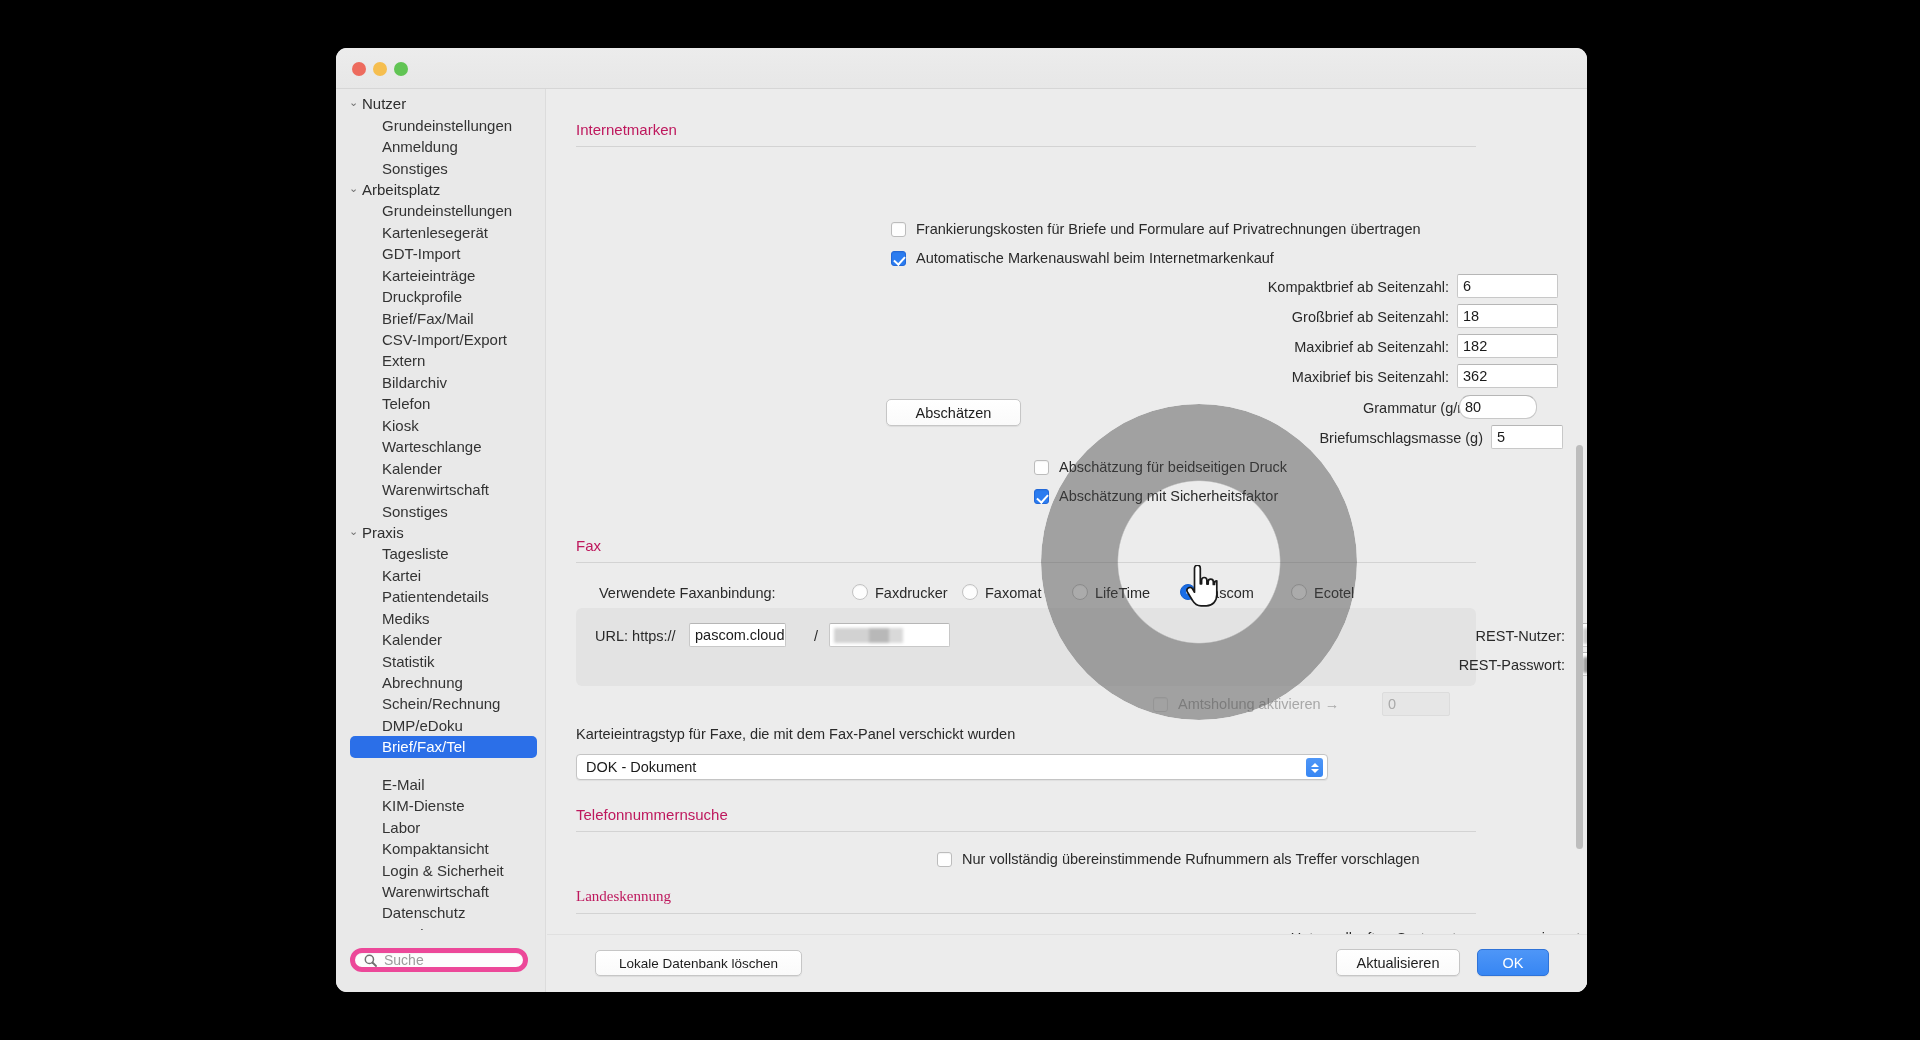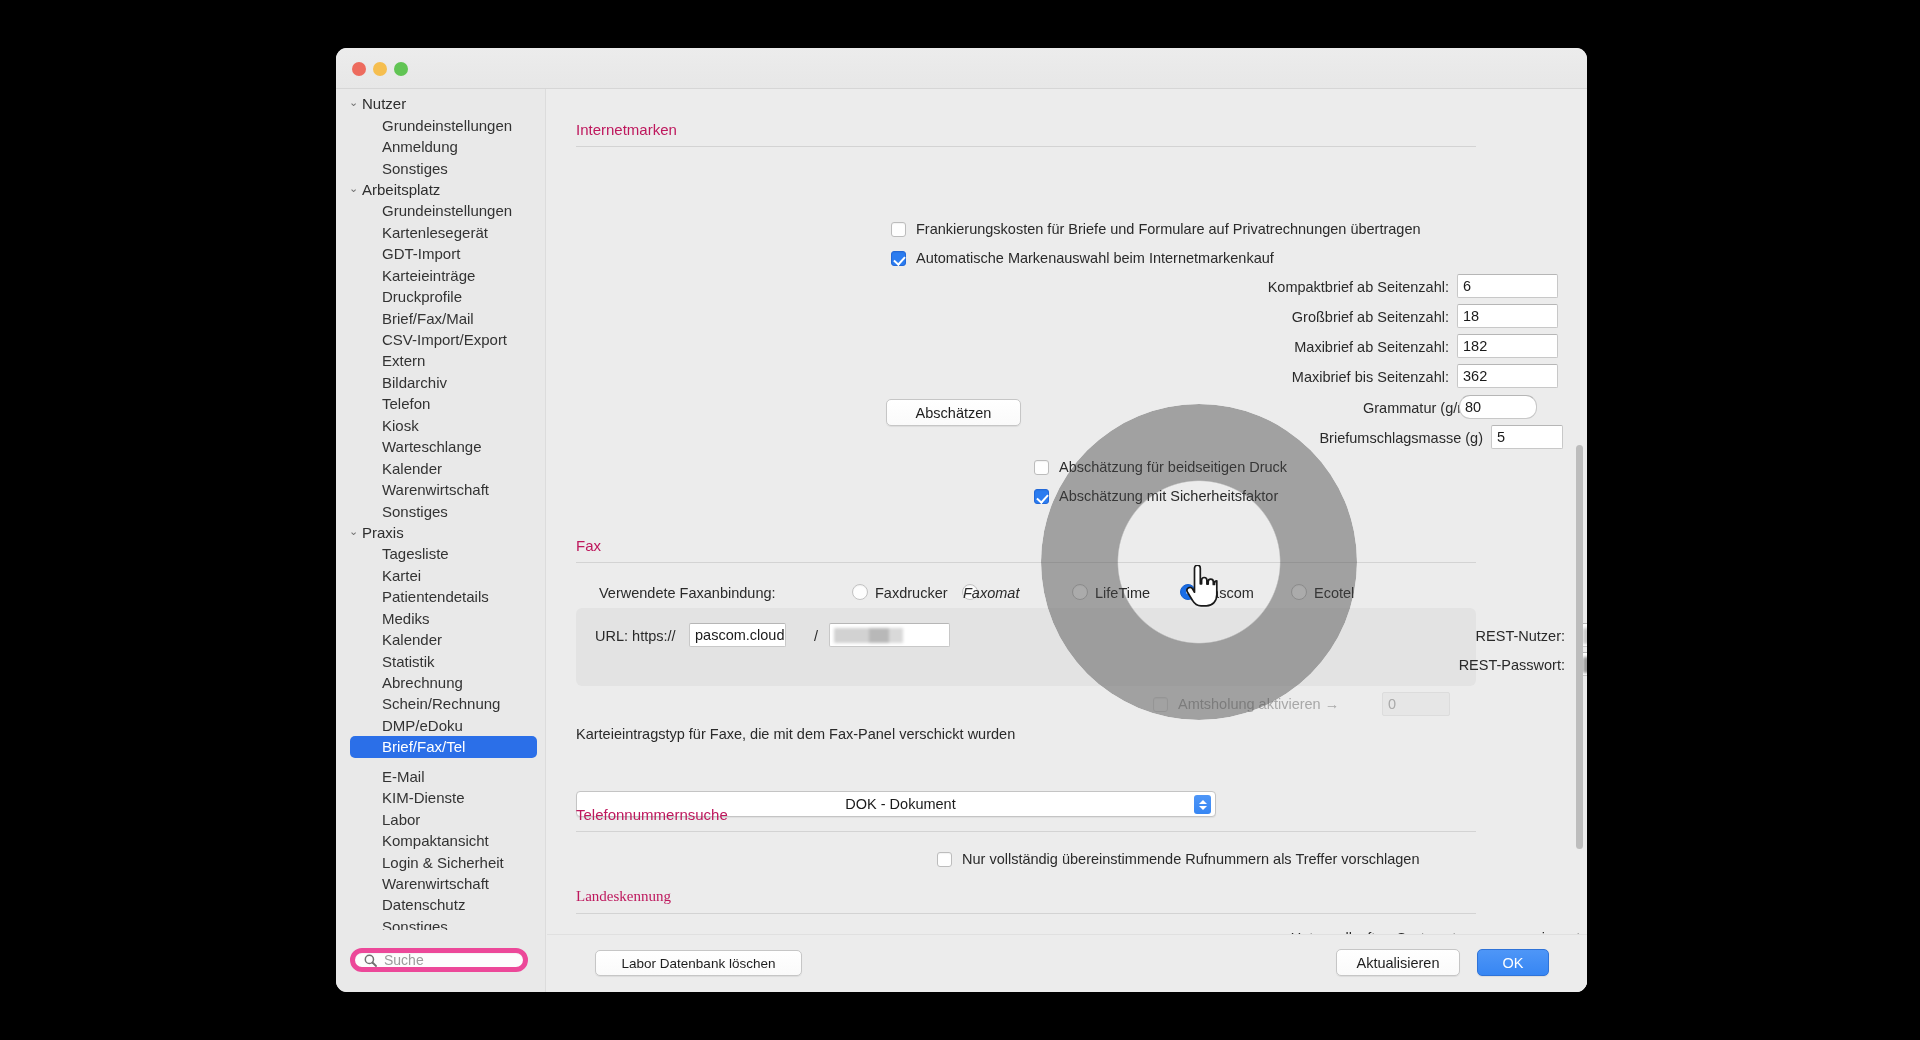--- a/index.html
+++ b/index.html
@@ -74,21 +74,21 @@
     color: #707070;
     font-size: 11px;
     line-height: 1;
     transform: translateY(-1px);
   }
   .sb-group .lbl { color: #2e2e2e; }
   .sb-child { padding-left: 46px; }
   .sb-child.sel {
     background: #2b6fe8;
     color: #ffffff;
-    margin: 0 8px 8px 14px;
+    margin: 0 8px 16px 14px;
     padding-left: 32px;
     border-radius: 5px;
   }
   #search-wrap {
     position: absolute; left: 14px; bottom: 20px;
     width: 178px; height: 24px;
   }
   #search-field {
     width: 100%; height: 100%;
     background: #fdfdfd;
@@ -486,21 +486,21 @@
 
         <div class="sect-title" style="left:29px; top:448px;">Fax</div>
         <div class="sect-rule" style="left:29px; top:473px; width:900px;"></div>
 
         <div class="lbl-l" style="left:52px; top:496px;">Verwendete Faxanbindung:</div>
 
         <div class="radio" style="left:305px; top:495px;"></div>
         <div class="lbl-l" style="left:328px; top:496px;">Faxdrucker</div>
 
         <div class="radio" style="left:415px; top:495px;"></div>
-        <div class="lbl-l" style="left:416px; top:496px;font-style:italic;">Faxomat</div>
+        <div class="lbl-l" style="left:438px; top:496px;">Faxomat</div>
 
         <div class="radio" style="left:525px; top:495px;"></div>
         <div class="lbl-l" style="left:548px; top:496px;">LifeTime</div>
 
         <div class="radio on" style="left:633px; top:495px;"></div>
         <div class="lbl-l" style="left:656px; top:496px;">pascom</div>
 
         <div class="radio" style="left:744px; top:495px;"></div>
         <div class="lbl-l" style="left:767px; top:496px;">Ecotel</div>
 
@@ -522,21 +522,21 @@
         <div class="tf" style="left:1032px; top:563px; width:104px; padding:0;">
           <div class="redact rd4" style="left:3px; top:4px; width:96px; height:16px;"></div>
         </div>
 
         <div class="cbox dimbox" style="left:606px; top:608px;"></div>
         <div class="lbl-l lbl-dim" style="left:631px; top:607px;">Amtsholung aktivieren →</div>
         <div class="tf dim" style="left:835px; top:603px; width:68px;">0</div>
 
         <div class="lbl-l" style="left:29px; top:637px;">Karteieintragstyp für Faxe, die mit dem Fax-Panel verschickt wurden</div>
 
-        <div class="sel-pop" style="left:29px; top:702px; width:640px;justify-content:center;">
+        <div class="sel-pop" style="left:29px; top:665px; width:752px;">
           <span>DOK - Dokument</span>
           <div class="sel-arrows" style="right:4px; top:3px;">
             <i class="up"></i>
               <i class="dn"></i>
           </div>
         </div>
 
         <div class="sect-title" style="left:29px; top:717px;">Telefonnummernsuche</div>
         <div class="sect-rule" style="left:29px; top:742px; width:900px;"></div>
 
@@ -548,21 +548,21 @@
 
         <div class="lbl-r" style="left:320px; top:841px; width:740px;">Unter zollsoft -&gt; Systemsteuerung voreingestellte</div>
         <div class="lbl-r" style="left:320px; top:861px; width:740px;">Länderkennung zur Bereinigung von Telefonnummern</div>
 
       </div>
 
       <div id="vsb"></div>
     </div>
 
     <div id="footer">
-      <div class="btn" style="left:48px; top:15px; width:207px; height:26px; font-size:13.5px;">Labor Datenbank löschen</div>
+      <div class="btn" style="left:48px; top:15px; width:207px; height:26px; font-size:13.5px;">Lokale Datenbank löschen</div>
       <div class="btn" style="right:127px; top:14px; width:124px; height:27px;">Aktualisieren</div>
       <div class="btn primary" style="right:38px; top:14px; width:72px; height:27px;">OK</div>
     </div>
 
   </div>
 
   <div id="spot"></div>
 
   <svg id="cursor" viewBox="0 0 36 44">
     <path d="M12.5 3.2c0-1.7 1.3-3 2.9-3 1.6 0 2.9 1.3 2.9 3v15.6h1.3v-3.6c0-1.5 1.2-2.7 2.6-2.7 1.5 0 2.7 1.2 2.7 2.7v3.9h1.3v-2.4c0-1.4 1.1-2.6 2.5-2.6 1.4 0 2.6 1.2 2.6 2.6v2.8h1.2v-1.3c0-1.3 1.1-2.4 2.3-2.4v13.9c0 6.3-4.1 11.1-10.4 11.1h-5.3c-4.1 0-6.6-1.9-8.4-5.1L5.4 27c-.9-1.6-.4-3.3 1.1-4.2 1.4-.8 3.1-.4 4 1l2 3.4V3.2z" fill="#ffffff" stroke="#1a1a1a" stroke-width="1.7" stroke-linejoin="round"></path>

